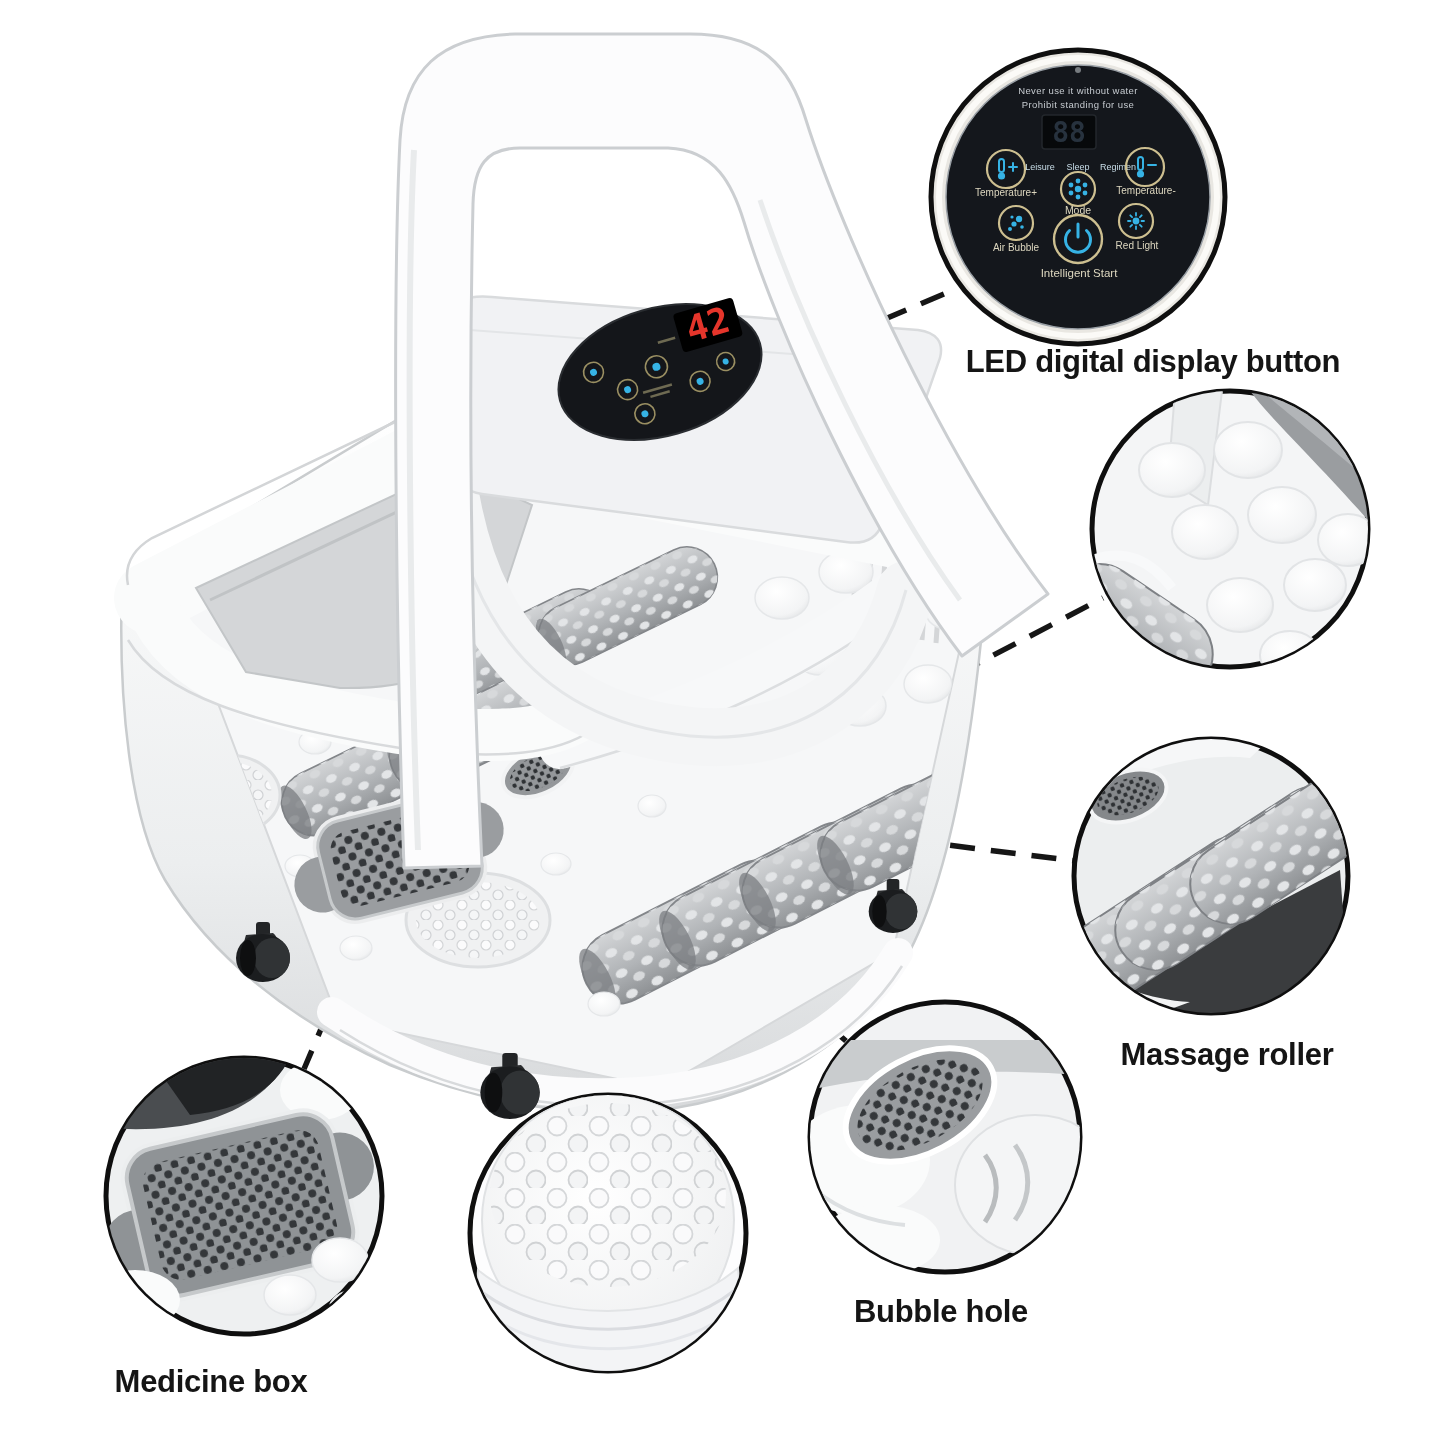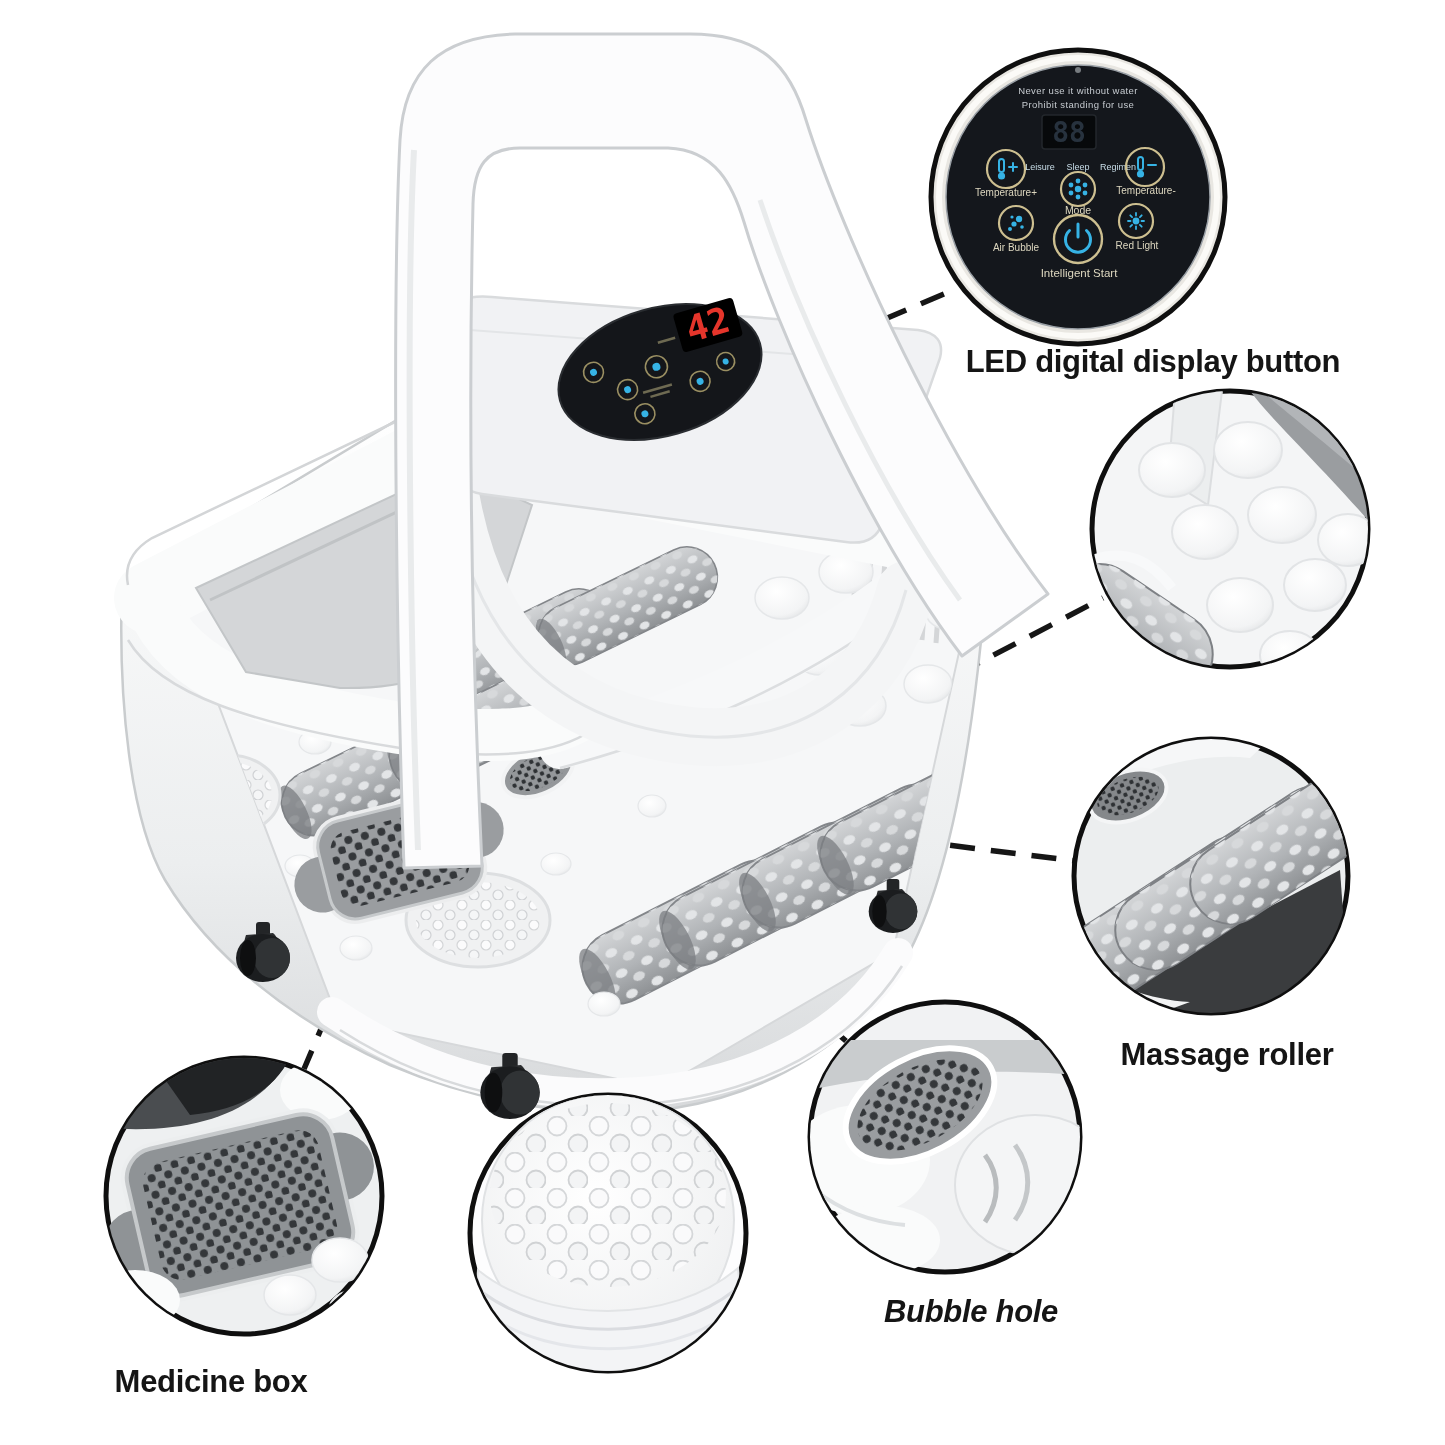--- a/index.html
+++ b/index.html
@@ -444,16 +444,16 @@
     <ellipse cx="608" cy="1195" rx="118" ry="92" fill="url(#pAcuBig)"></ellipse>
     <path d="M 478 1270 C 545 1325 672 1325 738 1268 L 746 1371 L 470 1371 Z" fill="#f3f4f6" stroke="#e2e4e6" stroke-width="2"></path>
     <path d="M 482 1292 C 548 1342 670 1342 735 1290" stroke="#dadce0" stroke-width="3" fill="none"></path>
     <path d="M 490 1316 C 552 1360 666 1360 728 1314" stroke="#e4e6ea" stroke-width="3" fill="none"></path>
   </g>
 </g>
 </svg>
 
 <div class="callout-label" style="left:1153px;top:362px;">LED digital display button</div>
 <div class="callout-label" style="left:1227px;top:1055px;">Massage roller</div>
-<div class="callout-label" style="left:971px;top:1312px;font-style:italic;">Bubble hole</div>
+<div class="callout-label" style="left:941px;top:1312px;">Bubble hole</div>
 <div class="callout-label" style="left:211px;top:1382px;text-align:center;">Medicine box</div>
 
 </div>
 
 </body></html>

